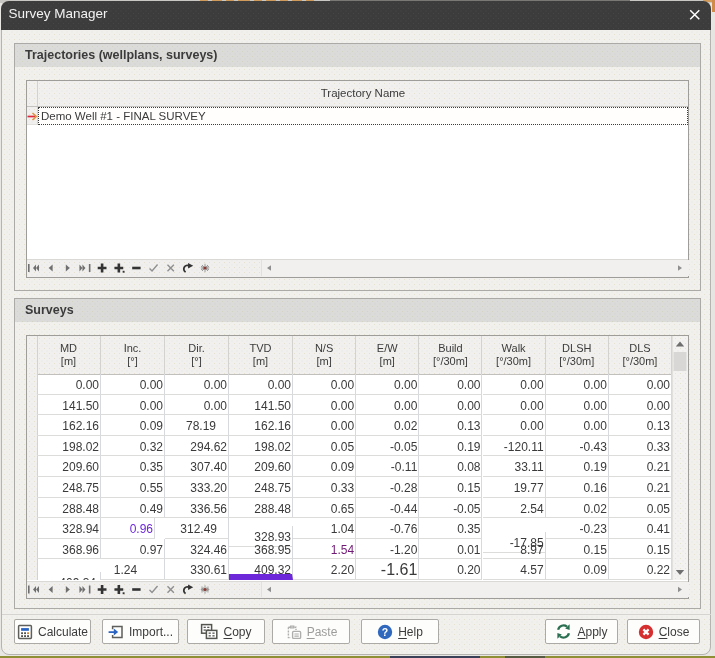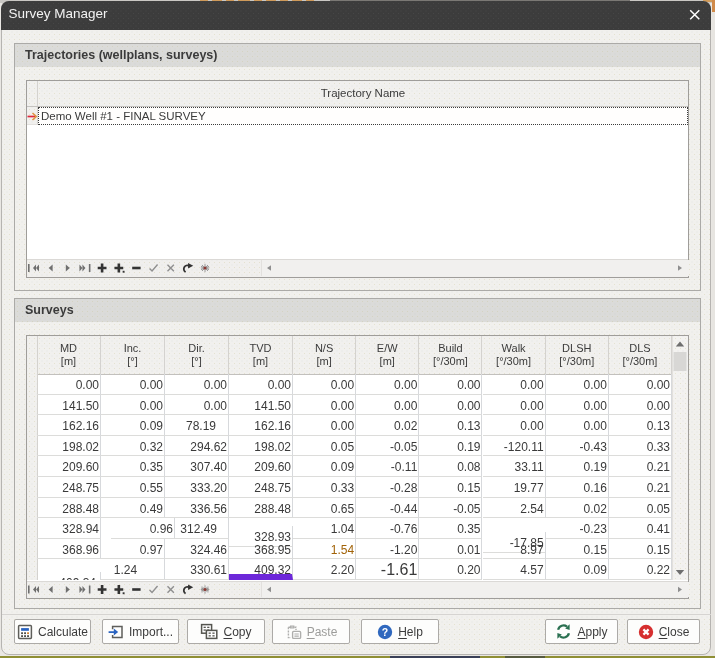--- a/index.html
+++ b/index.html
@@ -189,34 +189,34 @@
     <div style="position:absolute;left:75.00px;top:123.6px;width:64.00px;height:20.6px;box-sizing:border-box;border-right:1px solid #d7d9dc;border-bottom:1px solid #dcdcda;text-align:right;padding-right:1px;font-size:12px;line-height:22.4px;color:#3a3a3a;">0.49</div>
     <div style="position:absolute;left:139.00px;top:123.6px;width:64.00px;height:20.6px;box-sizing:border-box;border-right:1px solid #d7d9dc;border-bottom:1px solid #dcdcda;text-align:right;padding-right:1px;font-size:12px;line-height:22.4px;color:#3a3a3a;">336.56</div>
     <div style="position:absolute;left:203.00px;top:123.6px;width:64.00px;height:20.6px;box-sizing:border-box;border-right:1px solid #d7d9dc;border-bottom:1px solid #dcdcda;text-align:right;padding-right:1px;font-size:12px;line-height:22.4px;color:#3a3a3a;">288.48</div>
     <div style="position:absolute;left:267.00px;top:123.6px;width:63.17px;height:20.6px;box-sizing:border-box;border-right:1px solid #d7d9dc;border-bottom:1px solid #dcdcda;text-align:right;padding-right:1px;font-size:12px;line-height:22.4px;color:#3a3a3a;">0.65</div>
     <div style="position:absolute;left:330.17px;top:123.6px;width:63.17px;height:20.6px;box-sizing:border-box;border-right:1px solid #d7d9dc;border-bottom:1px solid #dcdcda;text-align:right;padding-right:1px;font-size:12px;line-height:22.4px;color:#3a3a3a;">-0.44</div>
     <div style="position:absolute;left:393.34px;top:123.6px;width:63.17px;height:20.6px;box-sizing:border-box;border-right:1px solid #d7d9dc;border-bottom:1px solid #dcdcda;text-align:right;padding-right:1px;font-size:12px;line-height:22.4px;color:#3a3a3a;">-0.05</div>
     <div style="position:absolute;left:456.51px;top:123.6px;width:63.17px;height:20.6px;box-sizing:border-box;border-right:1px solid #d7d9dc;border-bottom:1px solid #dcdcda;text-align:right;padding-right:1px;font-size:12px;line-height:22.4px;color:#3a3a3a;">2.54</div>
     <div style="position:absolute;left:519.68px;top:123.6px;width:63.17px;height:20.6px;box-sizing:border-box;border-right:1px solid #d7d9dc;border-bottom:1px solid #dcdcda;text-align:right;padding-right:1px;font-size:12px;line-height:22.4px;color:#3a3a3a;">0.02</div>
     <div style="position:absolute;left:582.85px;top:123.6px;width:63.15px;height:20.6px;box-sizing:border-box;border-right:1px solid #d7d9dc;border-bottom:1px solid #dcdcda;text-align:right;padding-right:1px;font-size:12px;line-height:22.4px;color:#3a3a3a;">0.05</div>
     <div style="position:absolute;left:11.00px;top:144.2px;width:64.00px;height:20.6px;box-sizing:border-box;border-right:1px solid #d7d9dc;border-bottom:1px solid #dcdcda;text-align:right;padding-right:1px;font-size:12px;line-height:22.4px;color:#3a3a3a;">328.94</div>
-    <div style="position:absolute;left:85px;top:144.2px;width:64.00px;height:20.6px;box-sizing:border-box;border-right:1px solid #d7d9dc;border-bottom:1px solid #dcdcda;text-align:right;padding-right:1px;font-size:12px;line-height:22.4px;color:#404040;">0.96</div>
+    <div style="position:absolute;left:65px;top:144.2px;width:64.00px;height:20.6px;box-sizing:border-box;border-right:1px solid #d7d9dc;border-bottom:1px solid #dcdcda;text-align:right;padding-right:1px;font-size:12px;line-height:22.4px;color:#6d28d9;">0.96</div>
     <div style="position:absolute;left:139.00px;top:144.2px;width:64.00px;height:20.6px;box-sizing:border-box;border-right:1px solid #d7d9dc;border-bottom:1px solid #dcdcda;text-align:right;padding-right:11px;font-size:12px;line-height:22.4px;color:#3a3a3a;">312.49</div>
     <div style="position:absolute;left:203.00px;top:144.2px;width:64.00px;height:20.6px;box-sizing:border-box;border-right:1px solid #d7d9dc;border-bottom:1px solid #dcdcda;text-align:right;padding-right:1px;font-size:12px;line-height:22.4px;color:#3a3a3a;margin-top:8px;">328.93</div>
     <div style="position:absolute;left:267.00px;top:144.2px;width:63.17px;height:20.6px;box-sizing:border-box;border-right:1px solid #d7d9dc;border-bottom:1px solid #dcdcda;text-align:right;padding-right:1px;font-size:12px;line-height:22.4px;color:#3a3a3a;">1.04</div>
     <div style="position:absolute;left:330.17px;top:144.2px;width:63.17px;height:20.6px;box-sizing:border-box;border-right:1px solid #d7d9dc;border-bottom:1px solid #dcdcda;text-align:right;padding-right:1px;font-size:12px;line-height:22.4px;color:#3a3a3a;">-0.76</div>
     <div style="position:absolute;left:393.34px;top:144.2px;width:63.17px;height:20.6px;box-sizing:border-box;border-right:1px solid #d7d9dc;border-bottom:1px solid #dcdcda;text-align:right;padding-right:1px;font-size:12px;line-height:22.4px;color:#3a3a3a;">0.35</div>
     <div style="position:absolute;left:456.51px;top:158px;width:63.17px;height:20.6px;box-sizing:border-box;border-right:1px solid #d7d9dc;border-bottom:1px solid #dcdcda;text-align:right;padding-right:1px;font-size:12px;line-height:22.4px;color:#3a3a3a;">-17.85</div>
     <div style="position:absolute;left:519.68px;top:144.2px;width:63.17px;height:20.6px;box-sizing:border-box;border-right:1px solid #d7d9dc;border-bottom:1px solid #dcdcda;text-align:right;padding-right:1px;font-size:12px;line-height:22.4px;color:#3a3a3a;">-0.23</div>
     <div style="position:absolute;left:582.85px;top:144.2px;width:63.15px;height:20.6px;box-sizing:border-box;border-right:1px solid #d7d9dc;border-bottom:1px solid #dcdcda;text-align:right;padding-right:1px;font-size:12px;line-height:22.4px;color:#3a3a3a;">0.41</div>
     <div style="position:absolute;left:11.00px;top:164.8px;width:64.00px;height:20.6px;box-sizing:border-box;border-right:1px solid #d7d9dc;border-bottom:1px solid #dcdcda;text-align:right;padding-right:1px;font-size:12px;line-height:22.4px;color:#3a3a3a;">368.96</div>
     <div style="position:absolute;left:75.00px;top:164.8px;width:64.00px;height:20.6px;box-sizing:border-box;border-right:1px solid #d7d9dc;border-bottom:1px solid #dcdcda;text-align:right;padding-right:1px;font-size:12px;line-height:22.4px;color:#3a3a3a;">0.97</div>
     <div style="position:absolute;left:139.00px;top:164.8px;width:64.00px;height:20.6px;box-sizing:border-box;border-right:1px solid #d7d9dc;border-bottom:1px solid #dcdcda;text-align:right;padding-right:1px;font-size:12px;line-height:22.4px;color:#3a3a3a;">324.46</div>
     <div style="position:absolute;left:203.00px;top:164.8px;width:64.00px;height:20.6px;box-sizing:border-box;border-right:1px solid #d7d9dc;border-bottom:1px solid #dcdcda;text-align:right;padding-right:1px;font-size:12px;line-height:22.4px;color:#3a3a3a;">368.95</div>
-    <div style="position:absolute;left:267.00px;top:164.8px;width:63.17px;height:20.6px;box-sizing:border-box;border-right:1px solid #d7d9dc;border-bottom:1px solid #dcdcda;text-align:right;padding-right:1px;font-size:12px;line-height:22.4px;color:#a16207;">1.54</div>
+    <div style="position:absolute;left:267.00px;top:164.8px;width:63.17px;height:20.6px;box-sizing:border-box;border-right:1px solid #d7d9dc;border-bottom:1px solid #dcdcda;text-align:right;padding-right:1px;font-size:12px;line-height:22.4px;color:#701a75;">1.54</div>
     <div style="position:absolute;left:330.17px;top:164.8px;width:63.17px;height:20.6px;box-sizing:border-box;border-right:1px solid #d7d9dc;border-bottom:1px solid #dcdcda;text-align:right;padding-right:1px;font-size:12px;line-height:22.4px;color:#3a3a3a;">-1.20</div>
     <div style="position:absolute;left:393.34px;top:164.8px;width:63.17px;height:20.6px;box-sizing:border-box;border-right:1px solid #d7d9dc;border-bottom:1px solid #dcdcda;text-align:right;padding-right:1px;font-size:12px;line-height:22.4px;color:#3a3a3a;">0.01</div>
     <div style="position:absolute;left:456.51px;top:164.8px;width:63.17px;height:20.6px;box-sizing:border-box;border-right:1px solid #d7d9dc;border-bottom:1px solid #dcdcda;text-align:right;padding-right:1px;font-size:12px;line-height:22.4px;color:#3a3a3a;">8.97</div>
     <div style="position:absolute;left:519.68px;top:164.8px;width:63.17px;height:20.6px;box-sizing:border-box;border-right:1px solid #d7d9dc;border-bottom:1px solid #dcdcda;text-align:right;padding-right:1px;font-size:12px;line-height:22.4px;color:#3a3a3a;">0.15</div>
     <div style="position:absolute;left:582.85px;top:164.8px;width:63.15px;height:20.6px;box-sizing:border-box;border-right:1px solid #d7d9dc;border-bottom:1px solid #dcdcda;text-align:right;padding-right:1px;font-size:12px;line-height:22.4px;color:#3a3a3a;">0.15</div>
     <div style="position:absolute;left:11.00px;top:198px;width:64.00px;height:20.6px;box-sizing:border-box;border-right:1px solid #d7d9dc;border-bottom:1px solid #dcdcda;text-align:right;padding-right:4px;font-size:12px;line-height:22.4px;color:#3a3a3a;">409.34</div>
     <div style="position:absolute;left:75.00px;top:185.4px;width:64.00px;height:20.6px;box-sizing:border-box;border-right:1px solid #d7d9dc;border-bottom:1px solid #dcdcda;text-align:center;padding-right:14px;font-size:12px;line-height:22.4px;color:#3a3a3a;">1.24</div>
     <div style="position:absolute;left:139.00px;top:185.4px;width:64.00px;height:20.6px;box-sizing:border-box;border-right:1px solid #d7d9dc;border-bottom:1px solid #dcdcda;text-align:right;padding-right:1px;font-size:12px;line-height:22.4px;color:#3a3a3a;">330.61</div>
     <div style="position:absolute;left:203.00px;top:185.4px;width:64.00px;height:20.6px;box-sizing:border-box;border-right:1px solid #d7d9dc;border-bottom:6px solid #6d28d9;text-align:right;padding-right:1px;font-size:12px;line-height:22.4px;color:#3a3a3a;">409.32</div>
     <div style="position:absolute;left:267.00px;top:185.4px;width:63.17px;height:20.6px;box-sizing:border-box;border-right:1px solid #d7d9dc;border-bottom:1px solid #dcdcda;text-align:right;padding-right:1px;font-size:12px;line-height:22.4px;color:#3a3a3a;">2.20</div>

